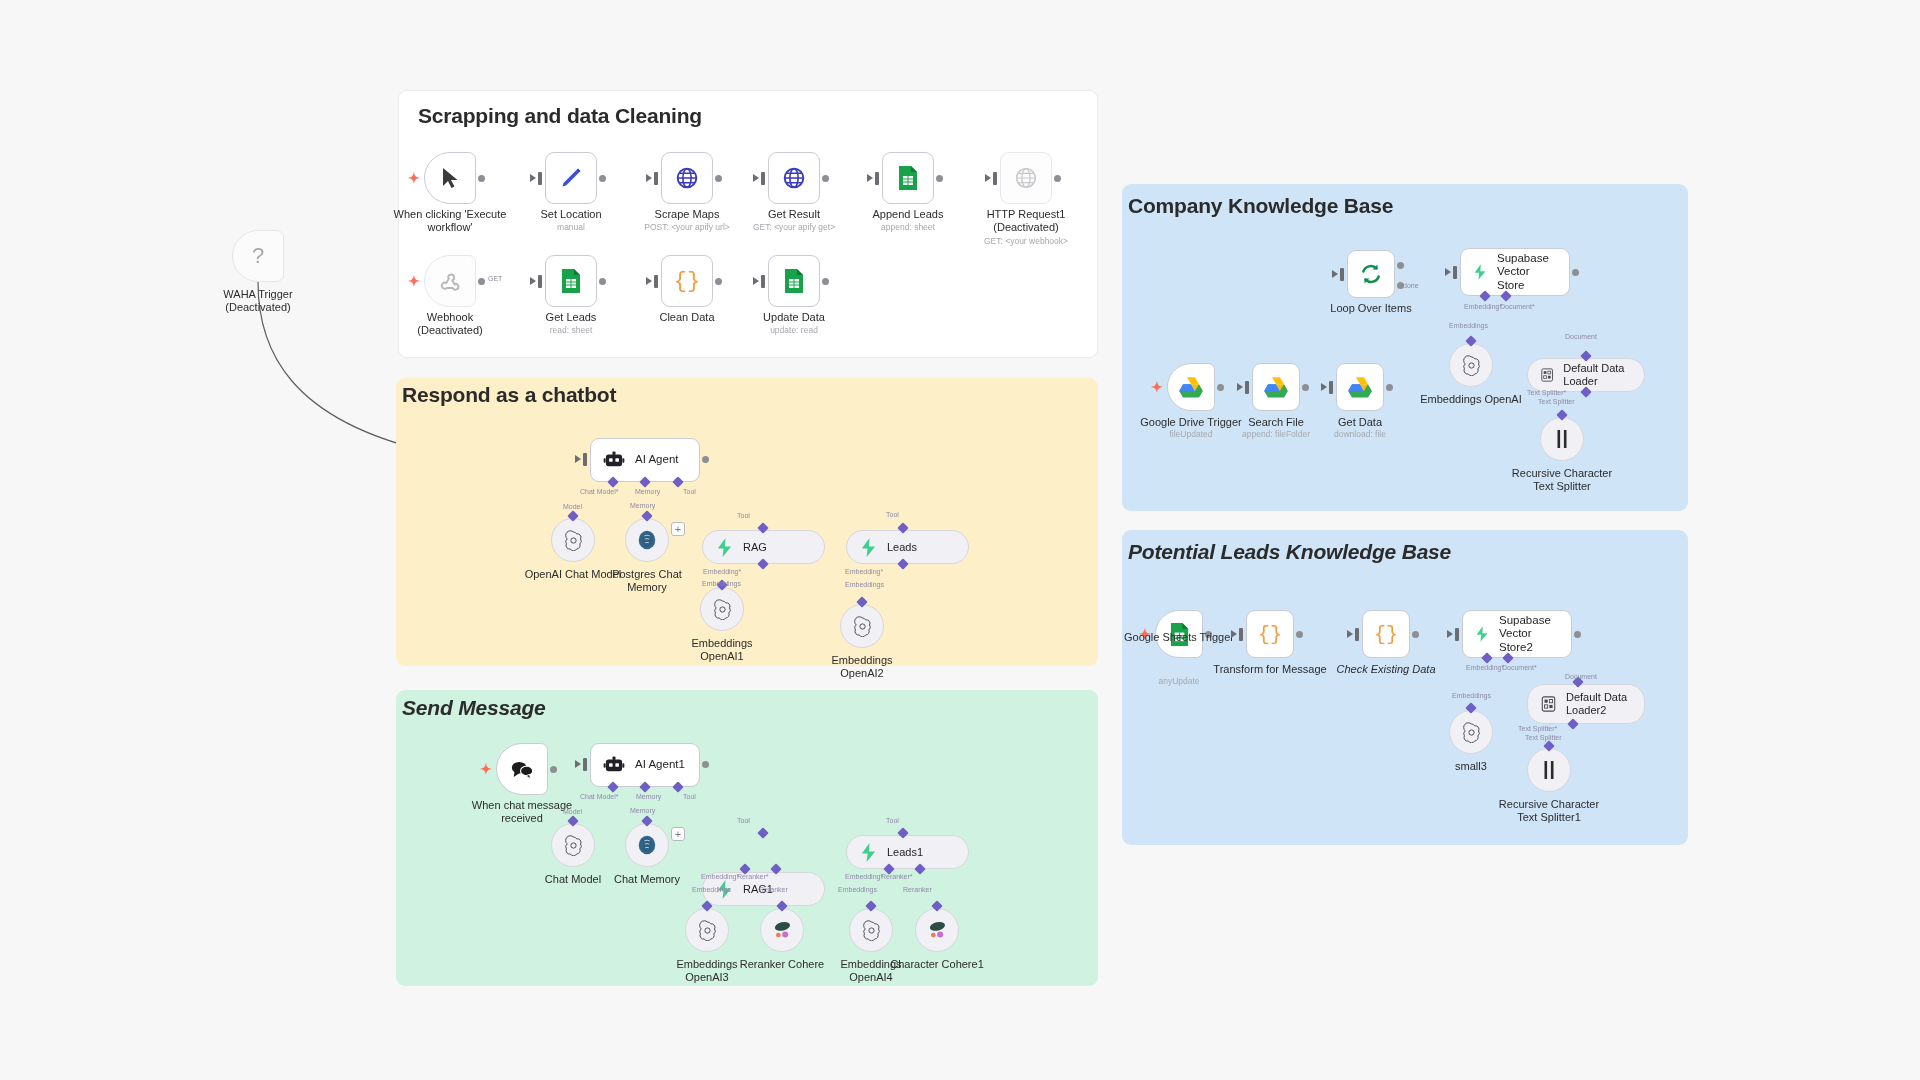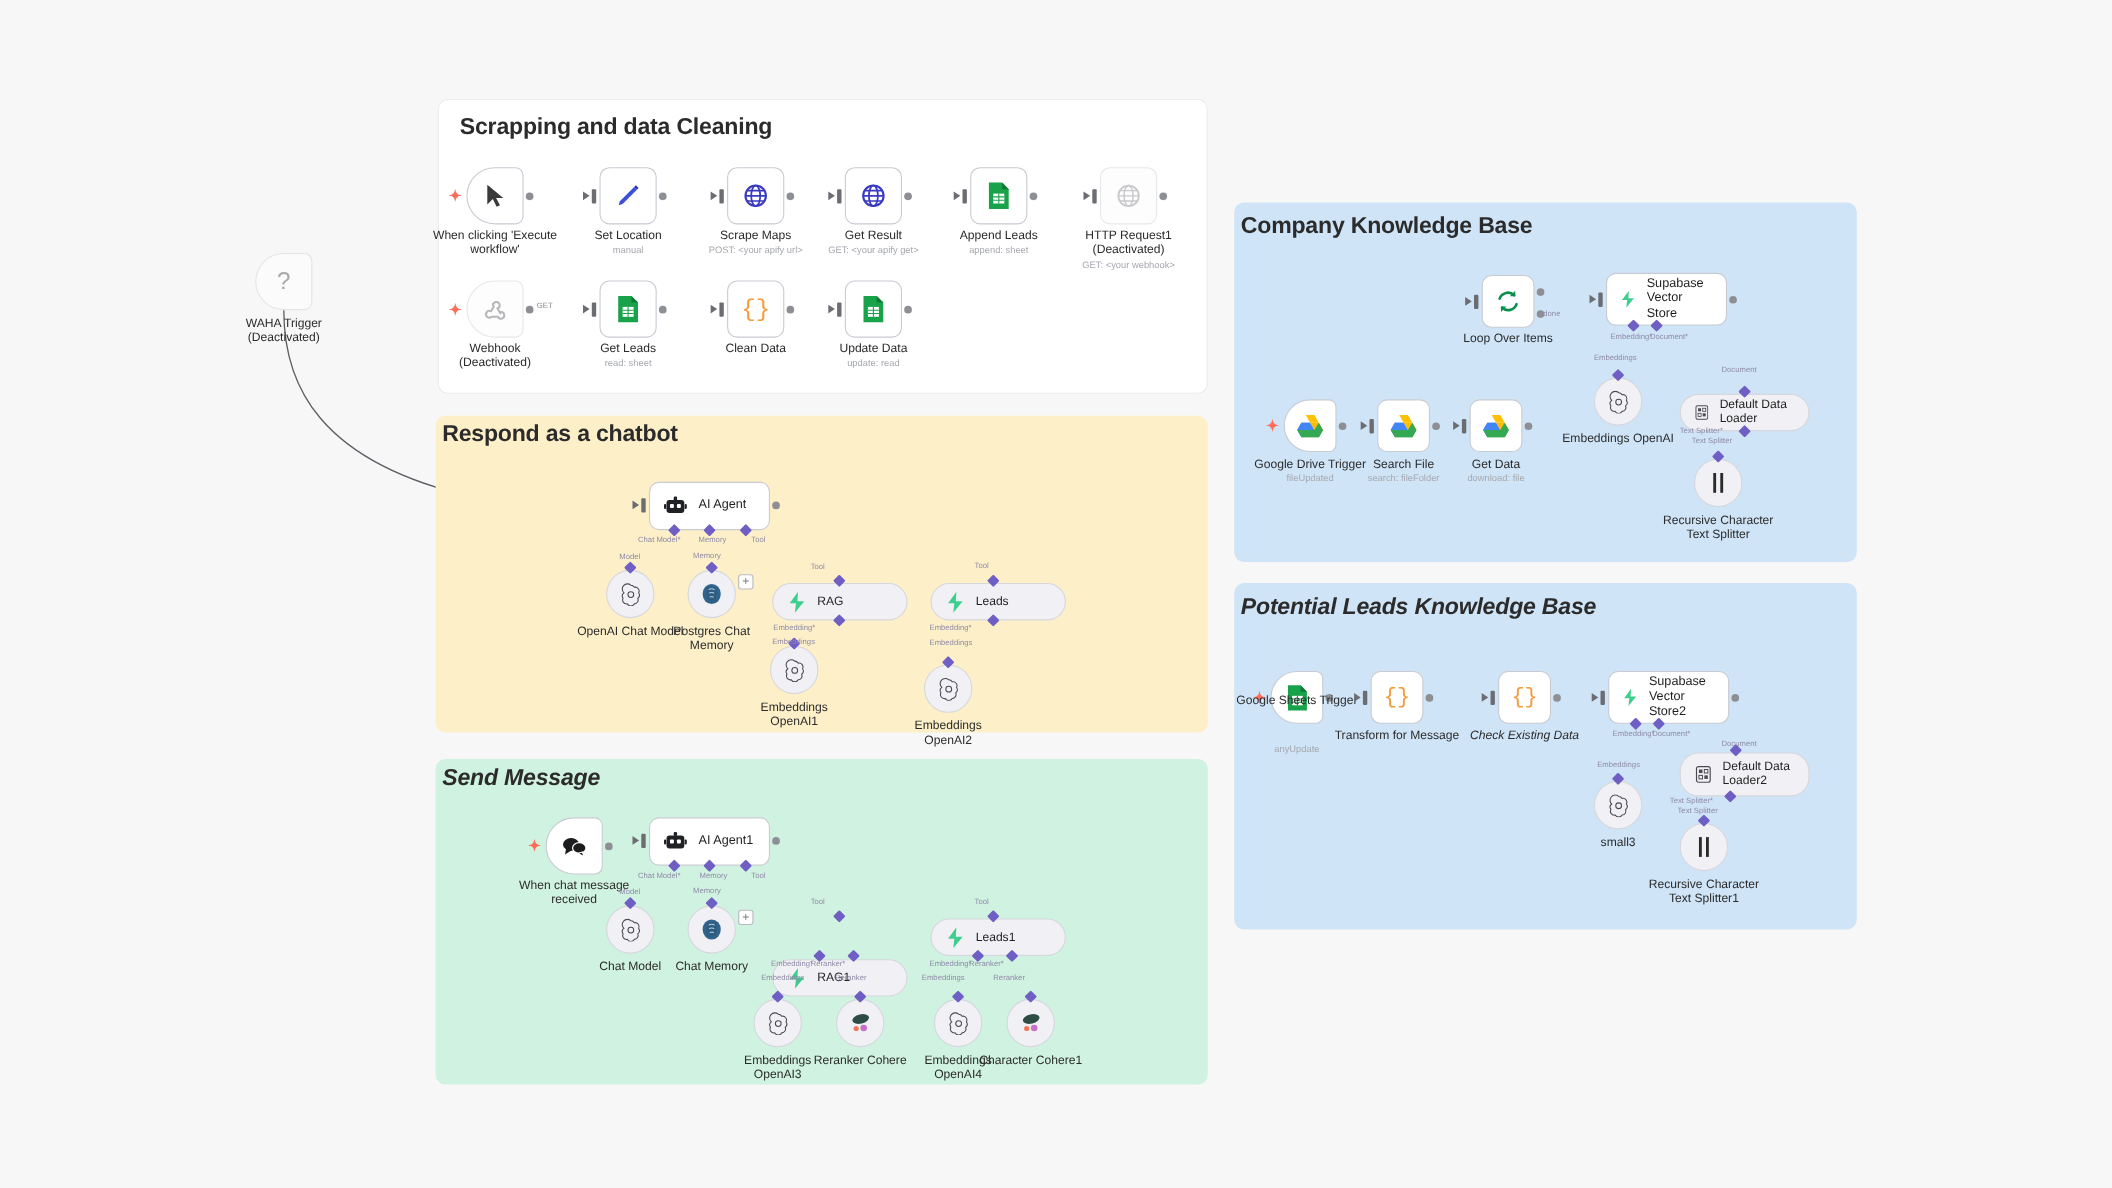--- a/index.html
+++ b/index.html
@@ -597,21 +597,21 @@
         <path d="M0.3 15.8 L4.6 23 L21.5 23 L25.7 15.8 Z" fill="#34a853"></path>
         <path d="M13 8.5 L21.6 8.5 L25.7 15.8 L17.2 15.8 Z" fill="#fbbc04"></path>
         <path d="M4.4 8.5 L0.3 15.8 L17.2 15.8 L13 8.5 Z" fill="#4285f4"></path>
         <path d="M21.6 8.5 L25.7 15.8 L21.5 23 L17.2 15.8 Z" fill="#34a853"></path>
       </svg>
   </div>
   <div class="inport" style="left:1245px;top:381px;"></div>
   <div class="inarrow" style="left:1237px;top:383px;"></div>
   <div class="port" style="left:1302px;top:384px;"></div>
   <div class="node-label" style="left:1216px;top:416px;width:120px;">Search File</div>
-  <div class="node-sub" style="left:1216px;top:429px;width:120px;">search: fileFolder</div>
+  <div class="node-sub" style="left:1216px;top:429px;width:120px;">append: fileFolder</div>
 
   <div class="node" style="left:1336px;top:363px;width:48px;height:48px;">
     <svg class="icon-svg" width="24" height="22" viewBox="0 0 26 23">
         <path d="M8.7 1 L17.3 1 L21.6 8.5 L13 8.5 Z" fill="#ffc107"></path>
         <path d="M8.7 1 L13 8.5 L4.4 8.5 L0.3 15.8 L4.6 23 L13 8.5 Z" fill="#4285f4"></path>
         <path d="M0.3 15.8 L4.6 23 L21.5 23 L25.7 15.8 Z" fill="#34a853"></path>
         <path d="M13 8.5 L21.6 8.5 L25.7 15.8 L17.2 15.8 Z" fill="#fbbc04"></path>
         <path d="M4.4 8.5 L0.3 15.8 L17.2 15.8 L13 8.5 Z" fill="#4285f4"></path>
         <path d="M21.6 8.5 L25.7 15.8 L21.5 23 L17.2 15.8 Z" fill="#34a853"></path>
       </svg>

